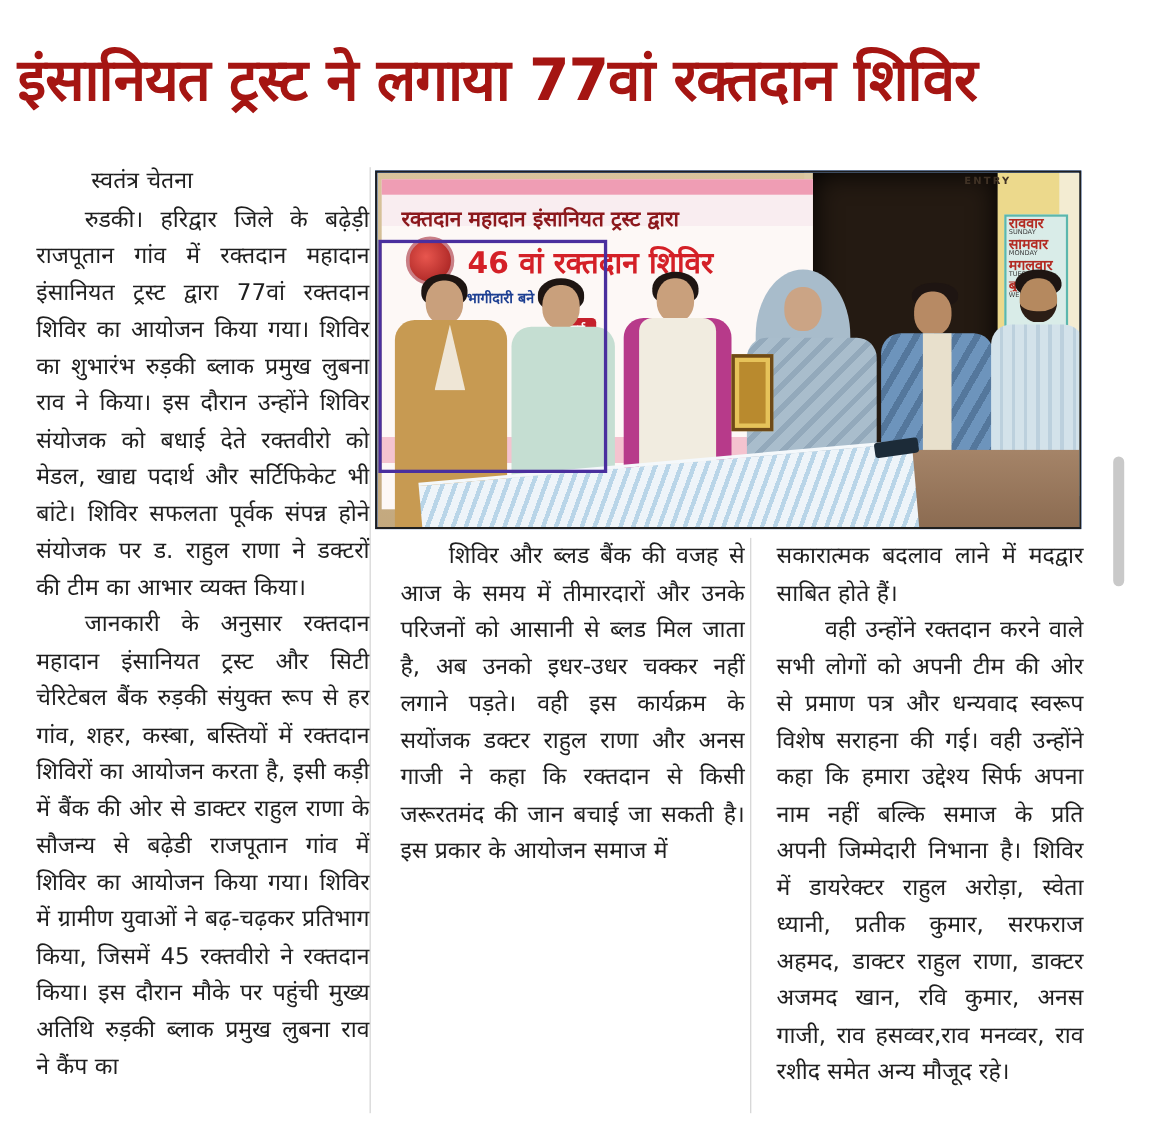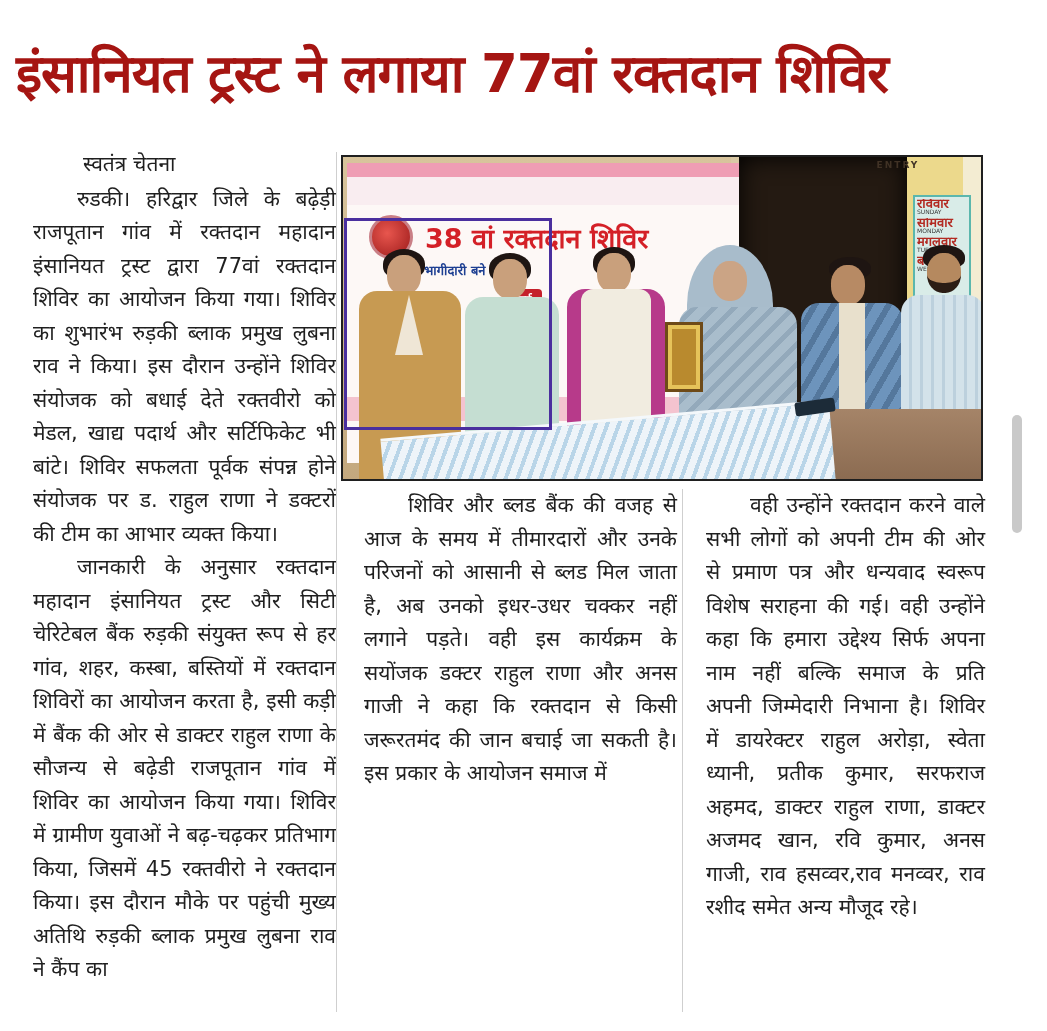--- a/index.html
+++ b/index.html
@@ -99,22 +99,23 @@
       <div class="t">सोमवार</div>
       <div class="d">MONDAY</div>
       <div class="t">मंगलवार</div>
       <div class="d">TUESDAY</div>
       <div class="t">बुधवार</div>
       <div class="d">WEDNESDAY</div>
     </div>
 
     <div id="banner" class="abs">
       <div class="stripe-top"></div>
+      <div id="banner-l1">रक्तदान महादान इंसानियत ट्रस्ट द्वारा</div>
       <div id="banner-logo"></div>
-      <div id="banner-l2">38 वां रक्तदान शिविर</div>
+      <div id="banner-l2">46 वां रक्तदान शिविर</div>
       <div id="banner-l3">सेवा से भागीदारी बने</div>
       <div id="banner-l4">फरवरी</div>
       <div id="banner-pill">सर्व</div>
       <div id="banner-l5">समय : स</div>
     </div>
 
     <div class="hair abs" style="left:40px;top:92px;"></div>
     <div class="head abs" style="left:44px;top:98px;"></div>
     <div class="body abs" style="left:16px;top:134px;width:102px;height:192px;background:#c79a52;"></div>
     <div class="abs" style="left:52px;top:138px;width:28px;height:60px;background:#efe6d6;clip-path:polygon(50% 0,0 100%,100% 100%);"></div>
@@ -154,18 +155,19 @@
   </div>
 
   <div id="sep1" class="vsep"></div>
   <div id="sep2" class="vsep"></div>
 
   <div id="col2" class="col">
     <p>शिविर और ब्लड बैंक की वजह से आज के समय में तीमारदारों और उनके परिजनों को आसानी से ब्लड मिल जाता है, अब उनको इधर-उधर चक्कर नहीं लगाने पड़ते। वही इस कार्यक्रम के सयोंजक डक्टर राहुल राणा और अनस गाजी ने कहा कि रक्तदान से किसी जरूरतमंद की जान बचाई जा सकती है। इस प्रकार के आयोजन समाज में</p>
   </div>
 
   <div id="col3" class="col">
+    <p class="noindent">सकारात्मक बदलाव लाने में मदद्वार साबित होते हैं।</p>
     <p>वही उन्होंने रक्तदान करने वाले सभी लोगों को अपनी टीम की ओर से प्रमाण पत्र और धन्यवाद स्वरूप विशेष सराहना की गई। वही उन्होंने कहा कि हमारा उद्देश्य सिर्फ अपना नाम नहीं बल्कि समाज के प्रति अपनी जिम्मेदारी निभाना है। शिविर में डायरेक्टर राहुल अरोड़ा, स्वेता ध्यानी, प्रतीक कुमार, सरफराज अहमद, डाक्टर राहुल राणा, डाक्टर अजमद खान, रवि कुमार, अनस गाजी, राव हसव्वर,राव मनव्वर, राव रशीद समेत अन्य मौजूद रहे।</p>
   </div>
 
   <div id="scroll-thumb"></div>
 
 </div>
 
 </body></html>

